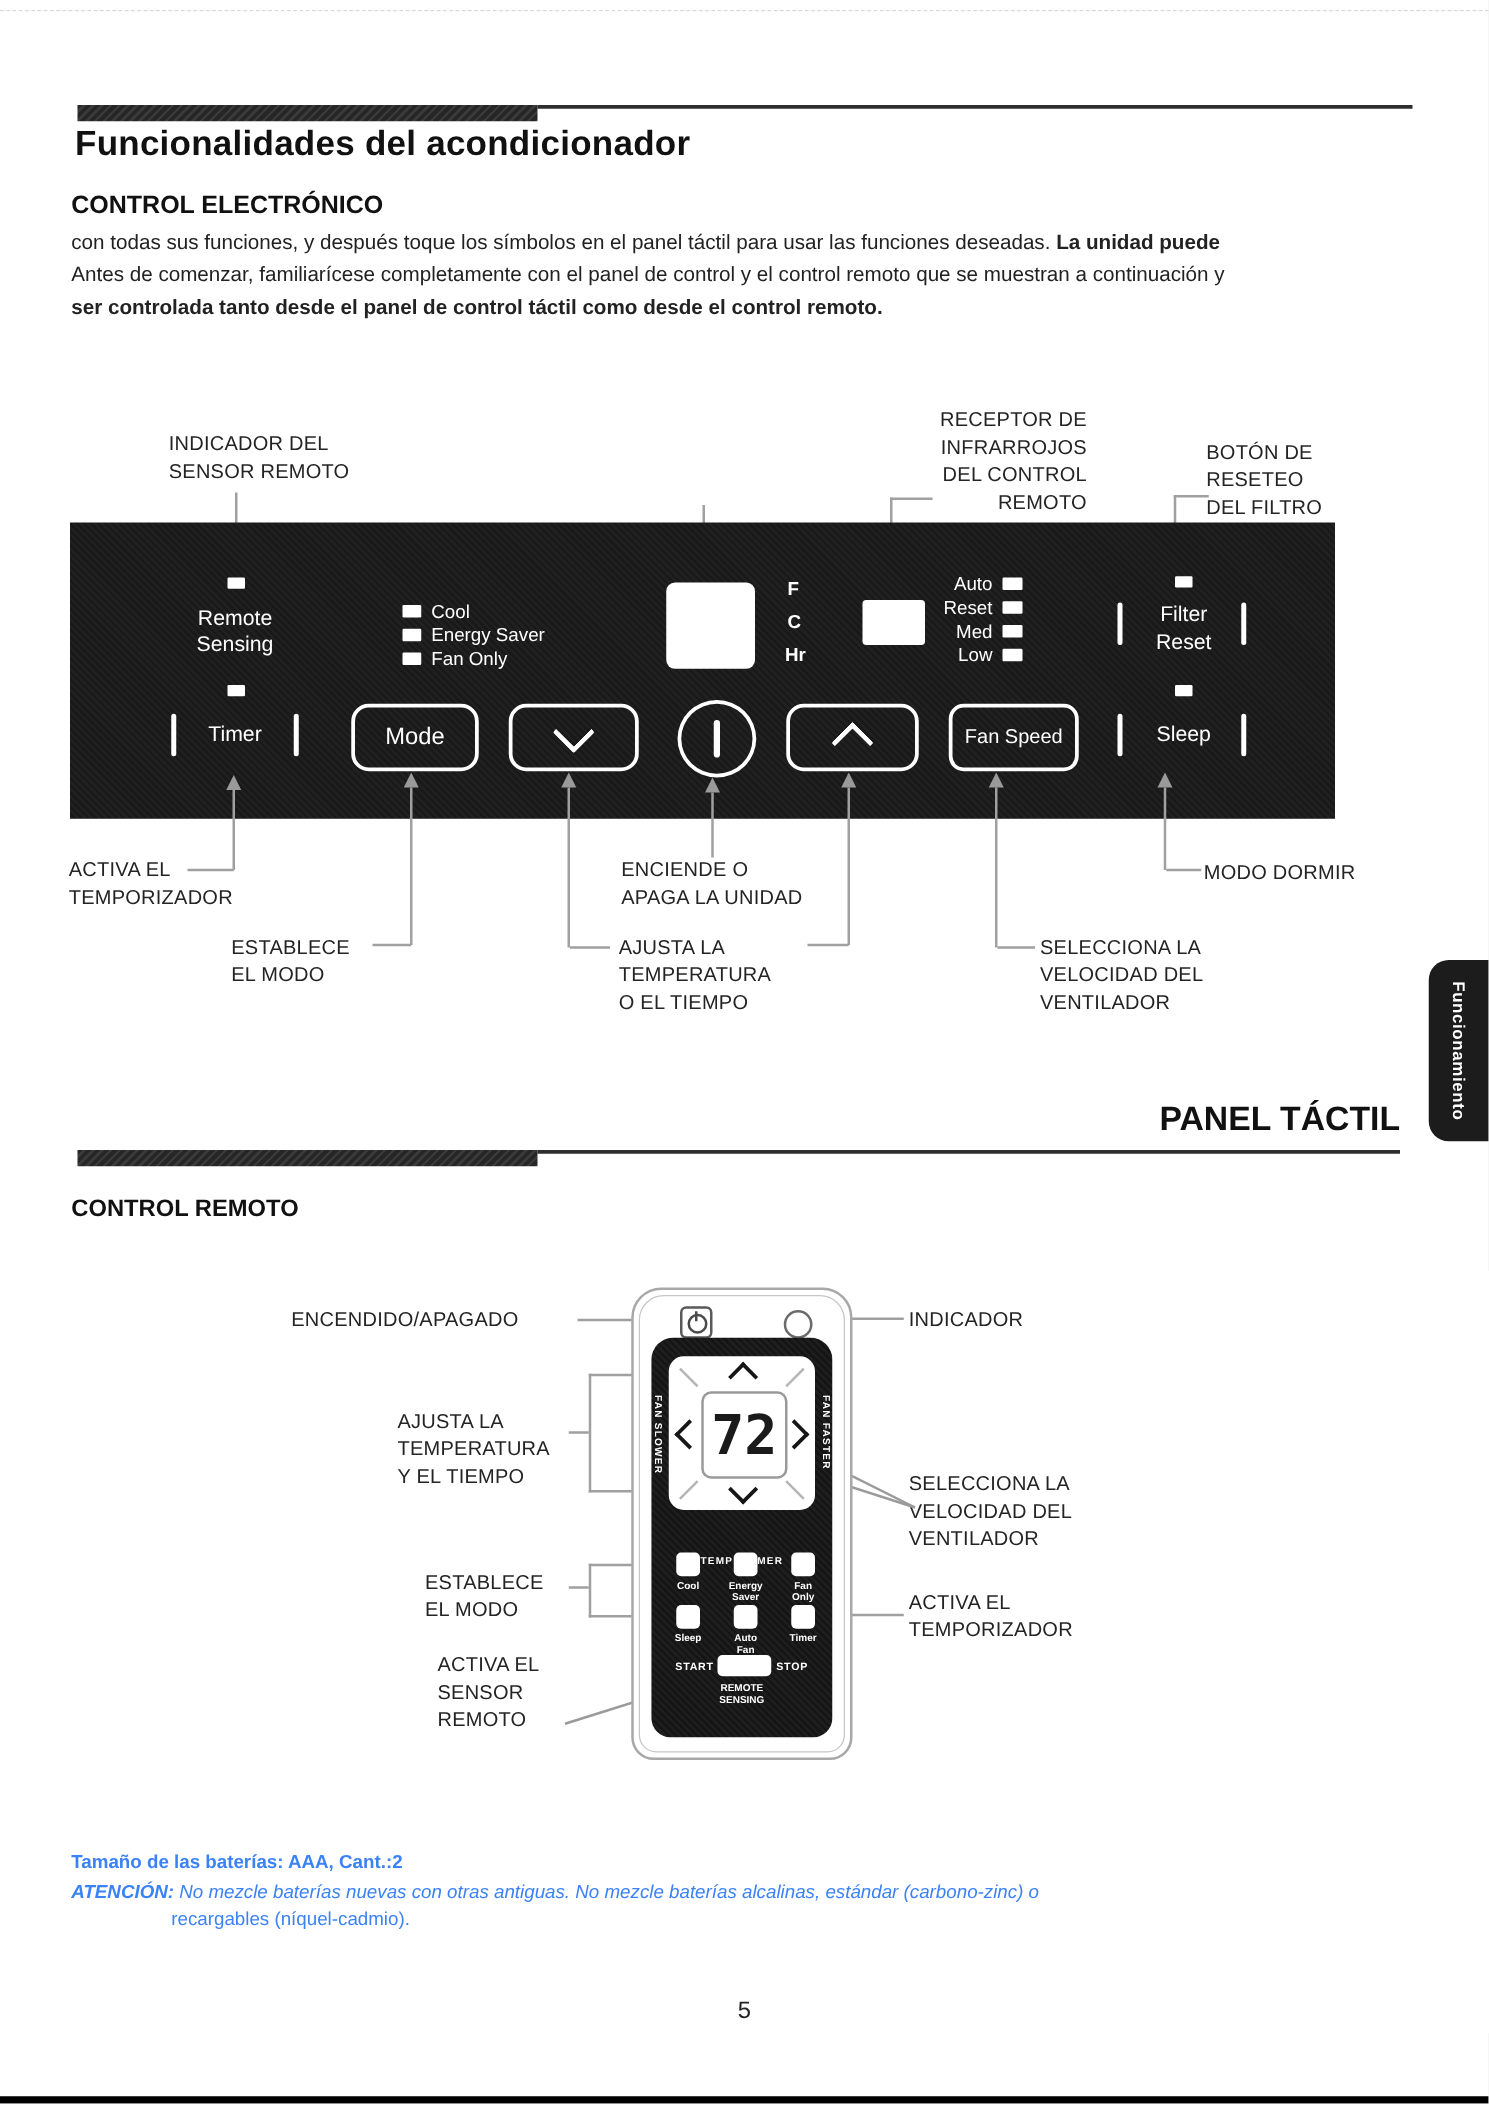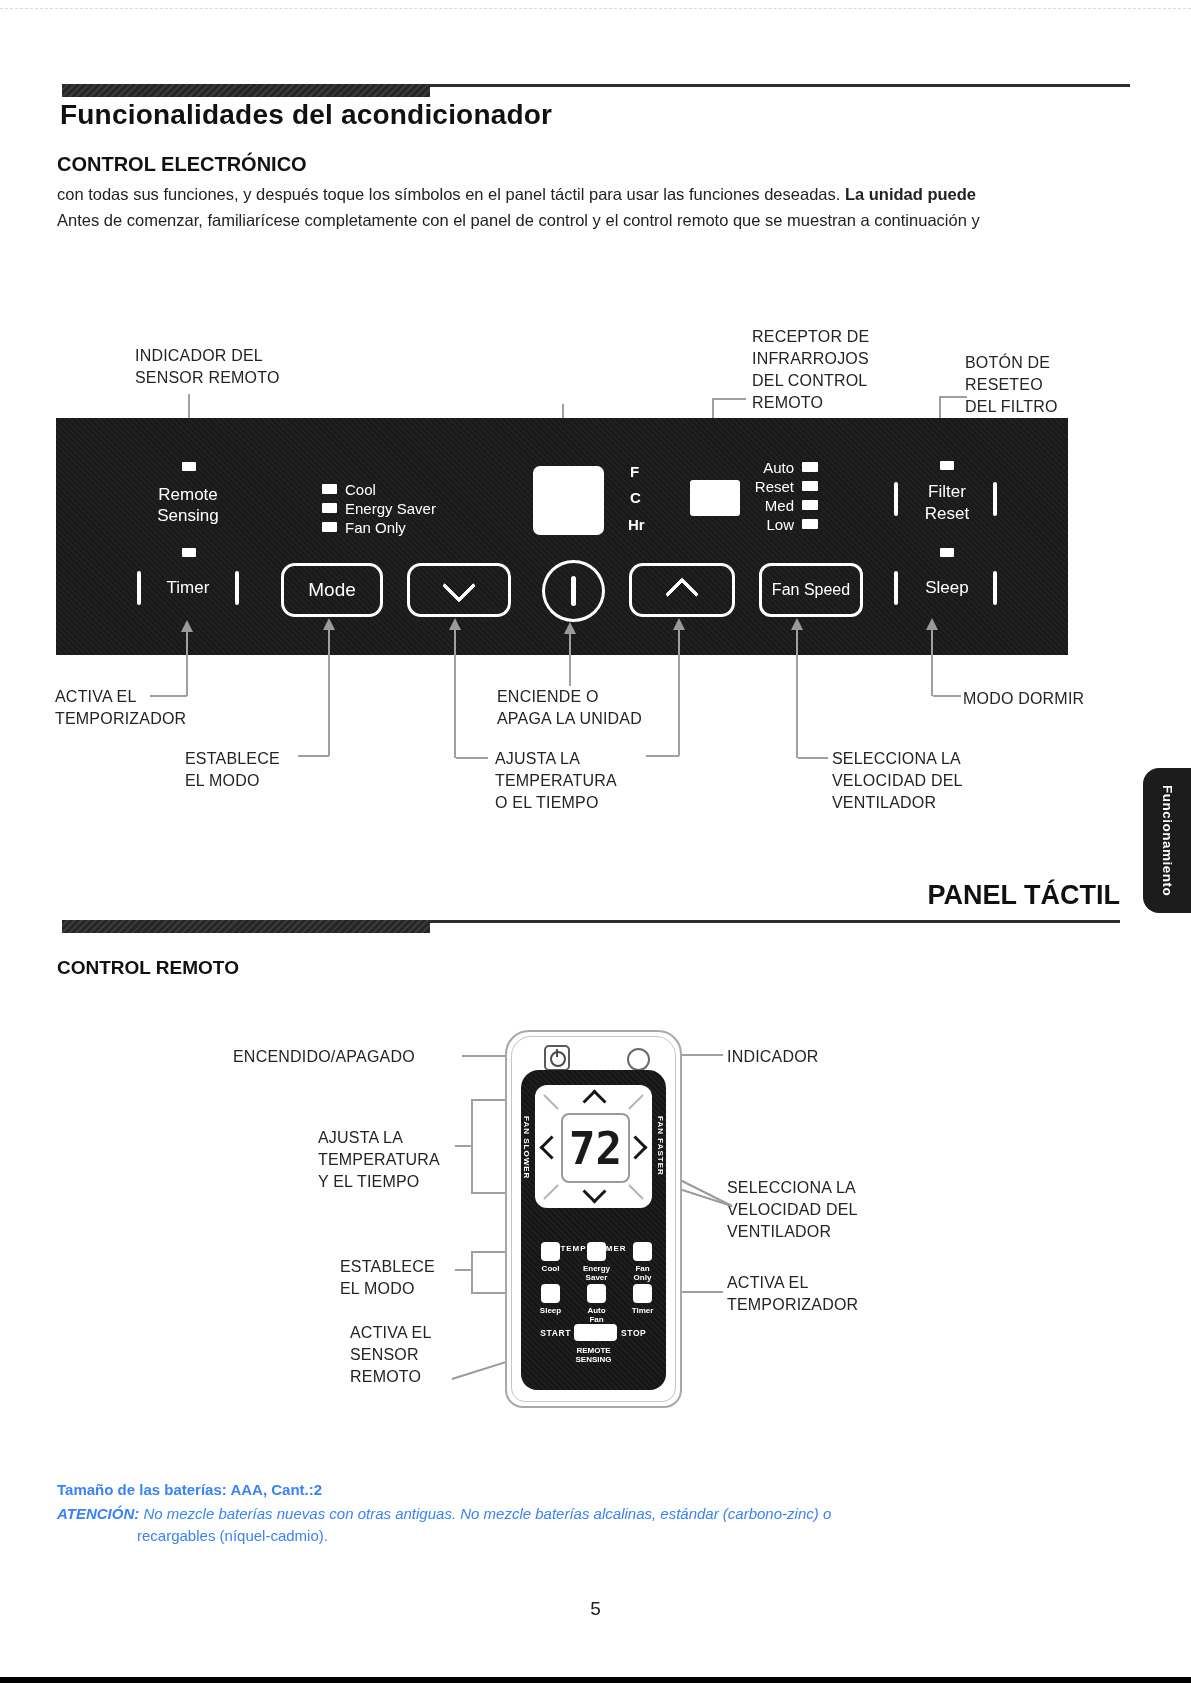--- a/index.html
+++ b/index.html
@@ -75,25 +75,26 @@
 
   <div class="rule-thick" style="left:62px;top:84px;width:368px;"></div>
   <div class="rule-thin" style="left:430px;top:84px;width:700px;"></div>
 
   <div class="h-title" style="left:60px;top:99px;">Funcionalidades del acondicionador</div>
   <div class="h-sub" style="left:57px;top:153px;">CONTROL ELECTRÓNICO</div>
 
   <div class="para">
     <div><span>con todas sus funciones, y después toque los símbolos en el panel táctil para usar las funciones deseadas. </span><b>La unidad puede</b></div>
     <div><span>Antes de comenzar, familiarícese completamente con el panel de control y el control remoto que se muestran a continuación y</span></div>
+    <div><b>ser controlada tanto desde el panel de control táctil como desde el control remoto.</b></div>
   </div>
 
   <div class="co" style="left:135px;top:345px;">INDICADOR DEL
 SENSOR REMOTO</div>
-  <div class="co" style="left:752px;top:326px;">RECEPTOR DE
+  <div class="co" style="left:752px;top:326px;text-align:right;">RECEPTOR DE
 INFRARROJOS
 DEL CONTROL
 REMOTO</div>
   <div class="co" style="left:965px;top:352px;">BOTÓN DE
 RESETEO
 DEL FILTRO</div>
 
   <div class="ln" style="left:188px;top:394px;width:2px;height:54px;"></div>
   <div class="ah ah-down" style="left:183px;top:448px;"></div>
   <div class="ln" style="left:562px;top:404px;width:2px;height:46px;"></div>

